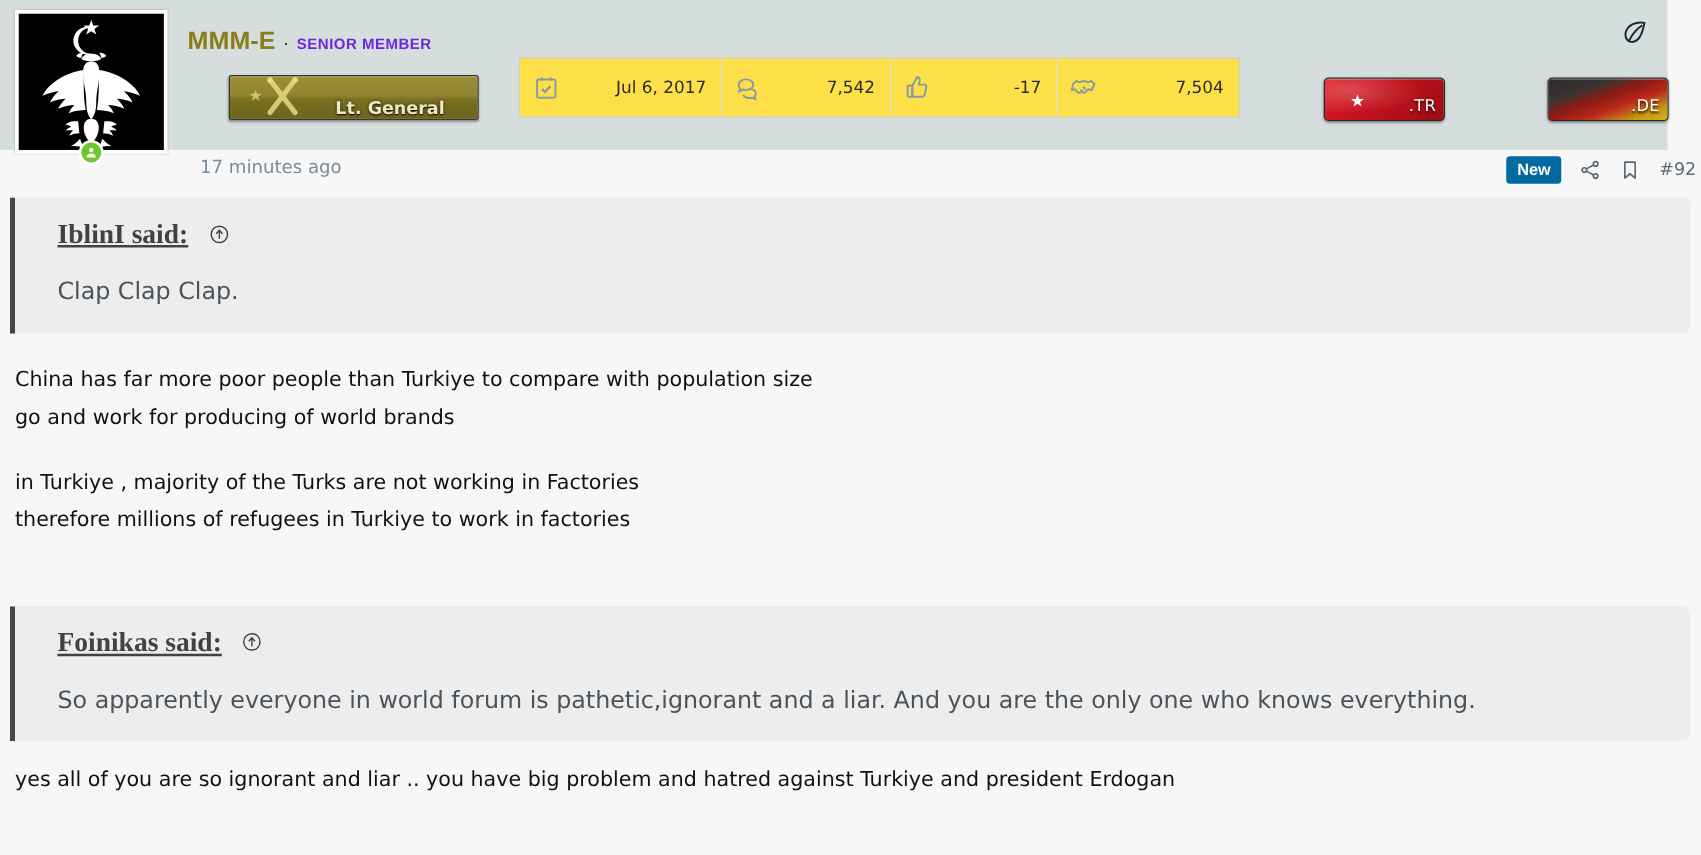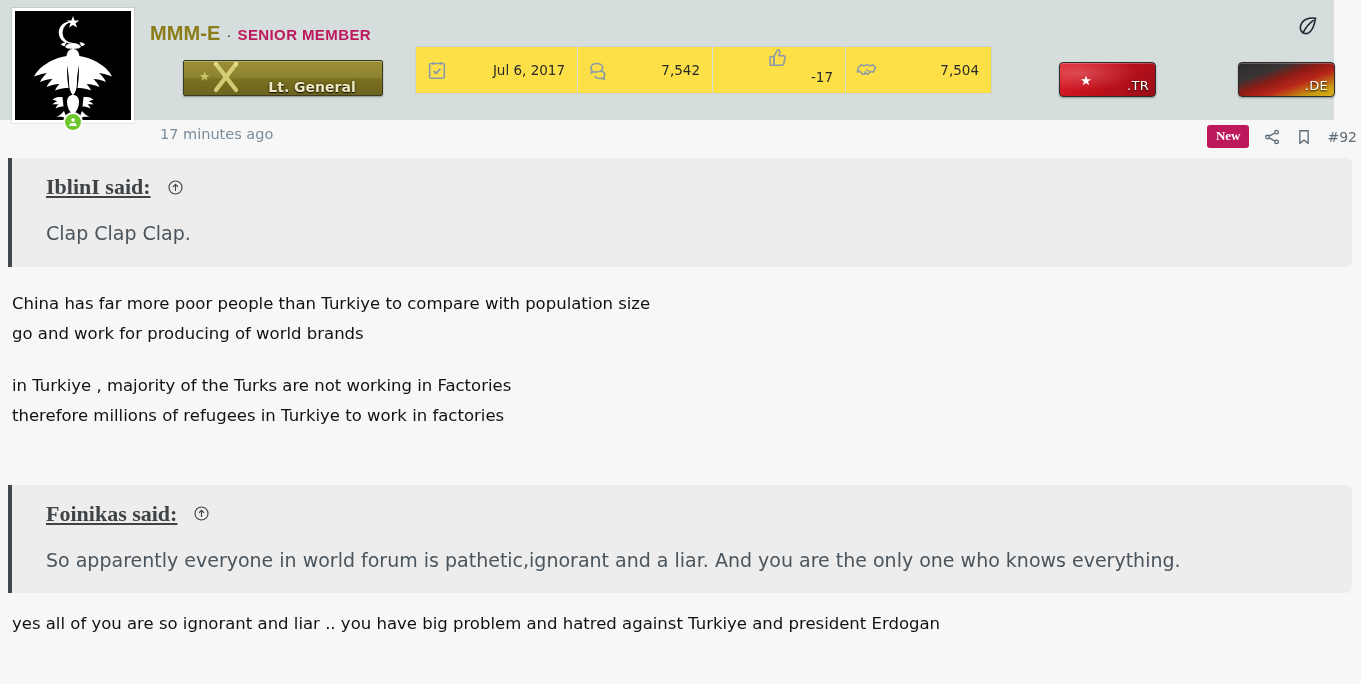--- a/index.html
+++ b/index.html
@@ -41,21 +41,21 @@
     position: absolute; left: 150px; top: 22px;
     display: flex; align-items: baseline; gap: 0;
     white-space: nowrap;
   }
   .username {
     font-size: 20px; font-weight: bold; color: #8a7d19;
     letter-spacing: .1px;
   }
   .user-sep { font-size: 15px; color: #222; margin: 0 6px; }
   .user-title {
-    font-size: 15px; font-weight: bold; color: #be185d;
+    font-size: 12px; font-weight: bold; color: #6d28d9;
     text-transform: uppercase; letter-spacing: .4px;
   }
 
   
   .rank-banner {
     position: absolute; left: 183px; top: 60px;
     width: 200px; height: 36px;
     border: 1px solid #3b3a23;
     border-radius: 2px;
     background: linear-gradient(180deg, #9b8f35 0%, #8e8431 45%, #79701f 55%, #6d6420 100%);
@@ -88,21 +88,21 @@
   .stat-icon { width: 22px; height: 22px; flex: 0 0 22px; color: #8a99a8; }
   .stat-icon svg { display: block; width: 22px; height: 22px; }
   .stat-val {
     margin-left: auto; padding-left: 22px;
     font-size: 13.5px; color: #2a2a2a;
     font-family: "DejaVu Sans", sans-serif;
     white-space: nowrap;
   }
   .stat-w1 { width: 162px; }
   .stat-w2 { width: 135px; }
-  .stat-w3 { width: 133px; flex-direction: column; }
+  .stat-w3 { width: 133px; }
   .stat-w4 { width: 145px; }
 
   
   .flag {
     position: absolute; top: 62px;
     width: 97px; height: 35px;
     border-radius: 4px; border: 1px solid #2b2b2b;
     overflow: hidden;
     box-shadow: 0 1px 2px rgba(0,0,0,.35), inset 0 1px 0 rgba(255,255,255,.25);
     display: flex; align-items: flex-end; justify-content: flex-end;
@@ -138,24 +138,24 @@
   .post-time {
     position: absolute; left: 152px; top: 6px;
     font-size: 14.5px; color: #7a8b99;
     font-family: "DejaVu Sans", sans-serif;
   }
   .meta-right {
     position: absolute; right: 12px; top: 5px;
     display: flex; align-items: center; gap: 14px;
   }
   .badge-new {
-    background: #be185d; color: #fff;
+    background: #0369a1; color: #fff;
     font-size: 13px; font-weight: bold;
     padding: 3px 9px 4px; border-radius: 3px;
-    font-family: Liberation Serif, serif;
+    font-family: Liberation Sans, sans-serif;
   }
   .meta-icon { width: 18px; height: 18px; color: #5a6a76; }
   .meta-icon svg { display: block; width: 18px; height: 18px; }
   .post-number {
     font-size: 14px; color: #5f6b75;
     font-family: "DejaVu Sans", sans-serif;
   }
 
   
   .post-body {

